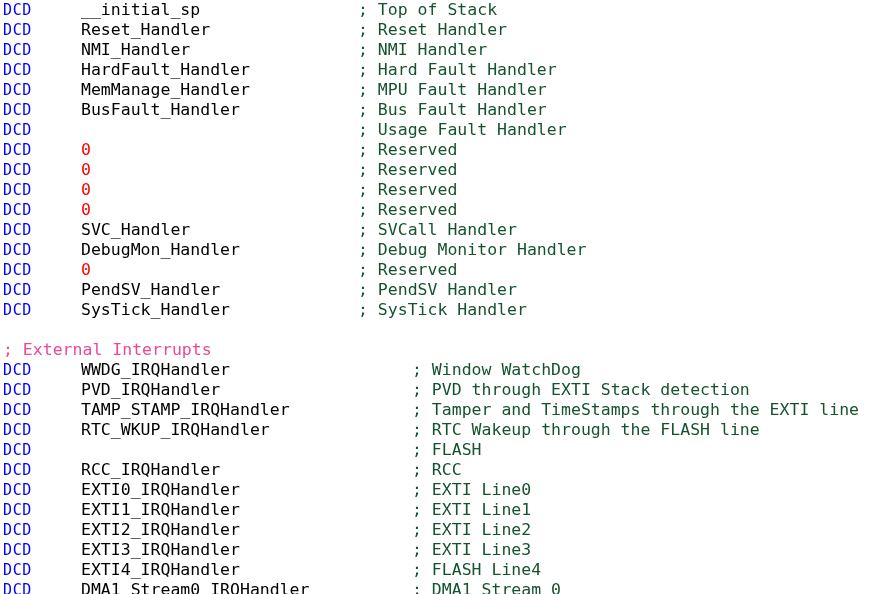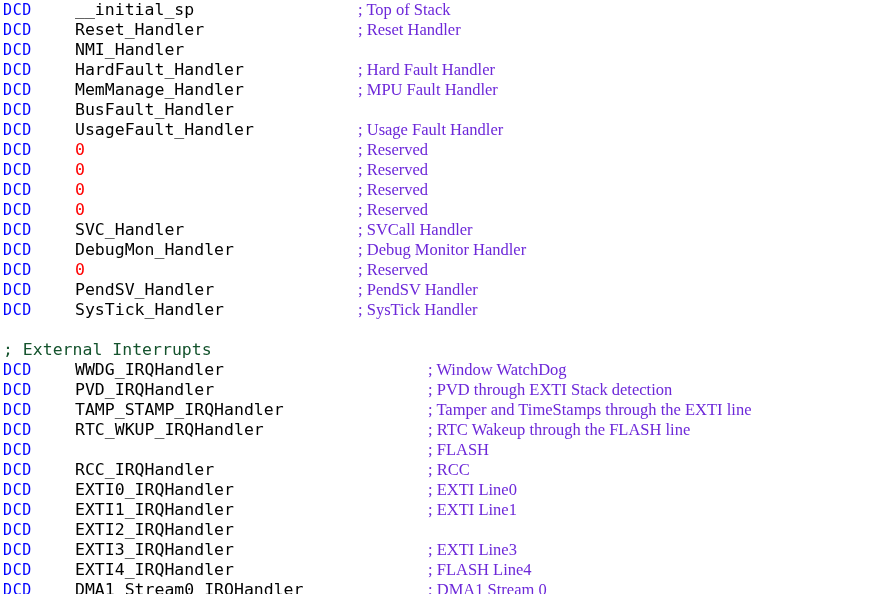--- a/index.html
+++ b/index.html
@@ -37,73 +37,72 @@
     position: absolute;
     left: 3px;
     top: 0;
     color: #0000ff;
     font-size: 15px;
     letter-spacing: 0.6px;
   }
   .tok-operand {
     position: absolute;
     top: 0;
-    left: 75px;
+    left: 81px;
     color: #000000;
     text-align: right;
   }
   .tok-operand.num {
     color: #ff0000;
   }
   .tok-comment {
     position: absolute;
     top: 0;
-    color: #6d28d9;
-    font-family: Liberation Serif, serif;
+    color: #14532d;
   }
   .tok-comment.col-a {
     left: 358px;
   }
   .tok-comment.col-b {
-    left: 428px;
+    left: 412px;
   }
   .standalone-comment {
     position: absolute;
     top: 0;
     left: 3px;
-    color: #14532d;
+    color: #ec4899;
   }
 </style>
 </head>
 <body>
 
 <div id="code-listing">
     <div class="code-line"><span class="tok-directive">DCD</span><span class="tok-operand">__initial_sp</span><span class="tok-comment col-a">; Top of Stack</span></div>
     <div class="code-line"><span class="tok-directive">DCD</span><span class="tok-operand">Reset_Handler</span><span class="tok-comment col-a">; Reset Handler</span></div>
-    <div class="code-line"><span class="tok-directive">DCD</span><span class="tok-operand">NMI_Handler</span></div>
+    <div class="code-line"><span class="tok-directive">DCD</span><span class="tok-operand">NMI_Handler</span><span class="tok-comment col-a">; NMI Handler</span></div>
     <div class="code-line"><span class="tok-directive">DCD</span><span class="tok-operand">HardFault_Handler</span><span class="tok-comment col-a">; Hard Fault Handler</span></div>
     <div class="code-line"><span class="tok-directive">DCD</span><span class="tok-operand">MemManage_Handler</span><span class="tok-comment col-a">; MPU Fault Handler</span></div>
-    <div class="code-line"><span class="tok-directive">DCD</span><span class="tok-operand">BusFault_Handler</span></div>
-    <div class="code-line"><span class="tok-directive">DCD</span><span class="tok-operand">UsageFault_Handler</span><span class="tok-comment col-a">; Usage Fault Handler</span></div>
+    <div class="code-line"><span class="tok-directive">DCD</span><span class="tok-operand">BusFault_Handler</span><span class="tok-comment col-a">; Bus Fault Handler</span></div>
+    <div class="code-line"><span class="tok-directive">DCD</span><span class="tok-comment col-a">; Usage Fault Handler</span></div>
     <div class="code-line"><span class="tok-directive">DCD</span><span class="tok-operand num">0</span><span class="tok-comment col-a">; Reserved</span></div>
     <div class="code-line"><span class="tok-directive">DCD</span><span class="tok-operand num">0</span><span class="tok-comment col-a">; Reserved</span></div>
     <div class="code-line"><span class="tok-directive">DCD</span><span class="tok-operand num">0</span><span class="tok-comment col-a">; Reserved</span></div>
     <div class="code-line"><span class="tok-directive">DCD</span><span class="tok-operand num">0</span><span class="tok-comment col-a">; Reserved</span></div>
     <div class="code-line"><span class="tok-directive">DCD</span><span class="tok-operand">SVC_Handler</span><span class="tok-comment col-a">; SVCall Handler</span></div>
     <div class="code-line"><span class="tok-directive">DCD</span><span class="tok-operand">DebugMon_Handler</span><span class="tok-comment col-a">; Debug Monitor Handler</span></div>
     <div class="code-line"><span class="tok-directive">DCD</span><span class="tok-operand num">0</span><span class="tok-comment col-a">; Reserved</span></div>
     <div class="code-line"><span class="tok-directive">DCD</span><span class="tok-operand">PendSV_Handler</span><span class="tok-comment col-a">; PendSV Handler</span></div>
     <div class="code-line"><span class="tok-directive">DCD</span><span class="tok-operand">SysTick_Handler</span><span class="tok-comment col-a">; SysTick Handler</span></div>
     <div class="blank-line">&nbsp;</div>
     <div class="code-line"><span class="standalone-comment">; External Interrupts</span></div>
     <div class="code-line"><span class="tok-directive">DCD</span><span class="tok-operand">WWDG_IRQHandler</span><span class="tok-comment col-b">; Window WatchDog</span></div>
     <div class="code-line"><span class="tok-directive">DCD</span><span class="tok-operand">PVD_IRQHandler</span><span class="tok-comment col-b">; PVD through EXTI Stack detection</span></div>
     <div class="code-line"><span class="tok-directive">DCD</span><span class="tok-operand">TAMP_STAMP_IRQHandler</span><span class="tok-comment col-b">; Tamper and TimeStamps through the EXTI line</span></div>
     <div class="code-line"><span class="tok-directive">DCD</span><span class="tok-operand">RTC_WKUP_IRQHandler</span><span class="tok-comment col-b">; RTC Wakeup through the FLASH line</span></div>
     <div class="code-line"><span class="tok-directive">DCD</span><span class="tok-comment col-b">; FLASH</span></div>
     <div class="code-line"><span class="tok-directive">DCD</span><span class="tok-operand">RCC_IRQHandler</span><span class="tok-comment col-b">; RCC</span></div>
     <div class="code-line"><span class="tok-directive">DCD</span><span class="tok-operand">EXTI0_IRQHandler</span><span class="tok-comment col-b">; EXTI Line0</span></div>
     <div class="code-line"><span class="tok-directive">DCD</span><span class="tok-operand">EXTI1_IRQHandler</span><span class="tok-comment col-b">; EXTI Line1</span></div>
-    <div class="code-line"><span class="tok-directive">DCD</span><span class="tok-operand">EXTI2_IRQHandler</span></div>
+    <div class="code-line"><span class="tok-directive">DCD</span><span class="tok-operand">EXTI2_IRQHandler</span><span class="tok-comment col-b">; EXTI Line2</span></div>
     <div class="code-line"><span class="tok-directive">DCD</span><span class="tok-operand">EXTI3_IRQHandler</span><span class="tok-comment col-b">; EXTI Line3</span></div>
     <div class="code-line"><span class="tok-directive">DCD</span><span class="tok-operand">EXTI4_IRQHandler</span><span class="tok-comment col-b">; FLASH Line4</span></div>
     <div class="code-line"><span class="tok-directive">DCD</span><span class="tok-operand">DMA1_Stream0_IRQHandler</span><span class="tok-comment col-b">; DMA1 Stream 0</span></div>
   </div>
 
 </body></html>

